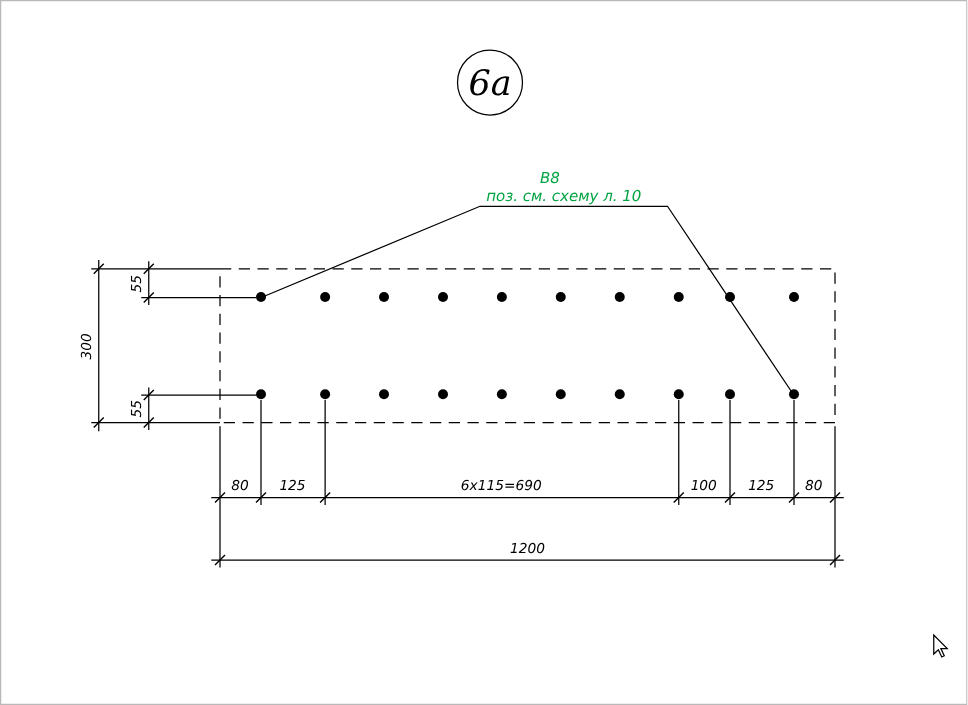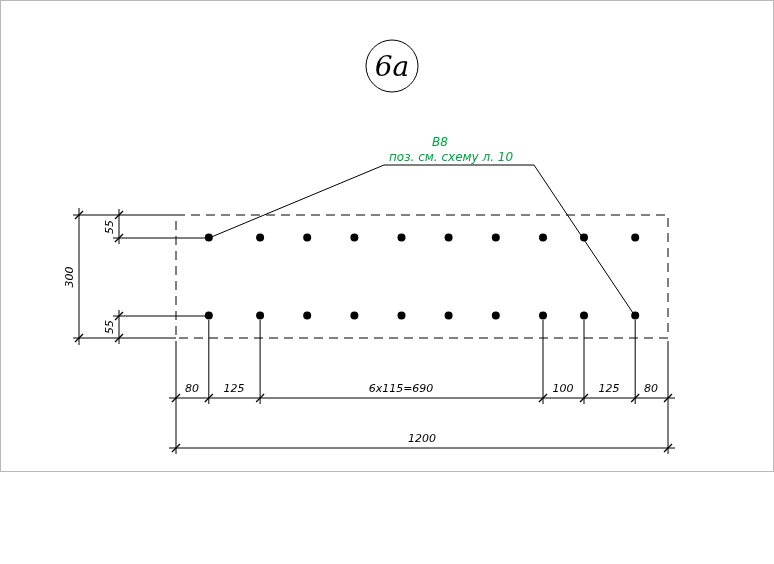--- a/index.html
+++ b/index.html
@@ -1,17 +1,17 @@
 <!DOCTYPE html>
 <html><head>
 <meta charset="utf-8">
 <style>
   html, body { margin: 0; padding: 0; background: #ffffff; }
   .frame {
-    width: 774px; height: 472px;
+    width: 774px; height: 564px;
     box-sizing: border-box;
     border: 1px solid #b9b9b9;
     position: relative;
     background: #ffffff;
     overflow: hidden;
   }
   svg { display: block; }
   .thin { stroke: #000; stroke-width: 1; fill: none; }
   .tick { stroke: #000; stroke-width: 1.2; }
   .dim-text {

